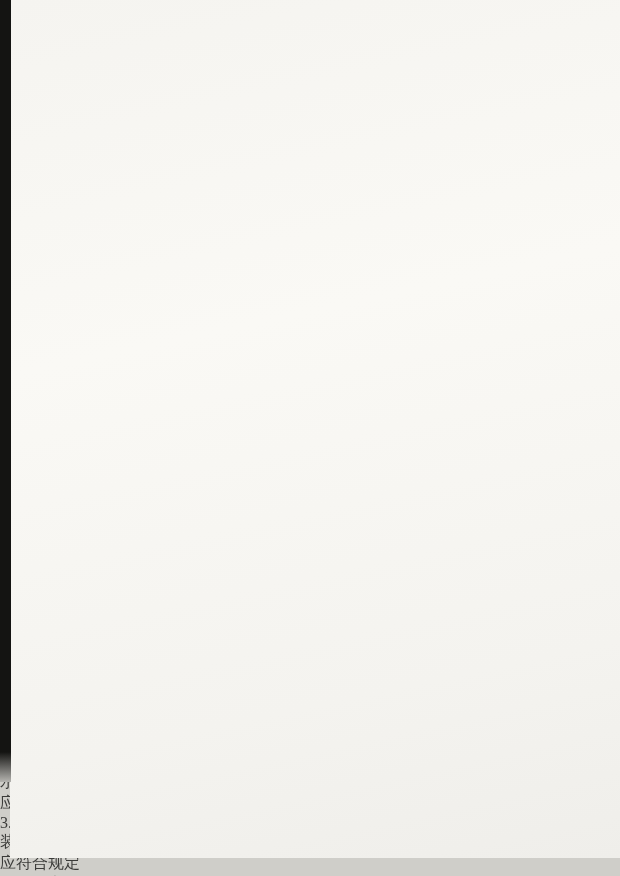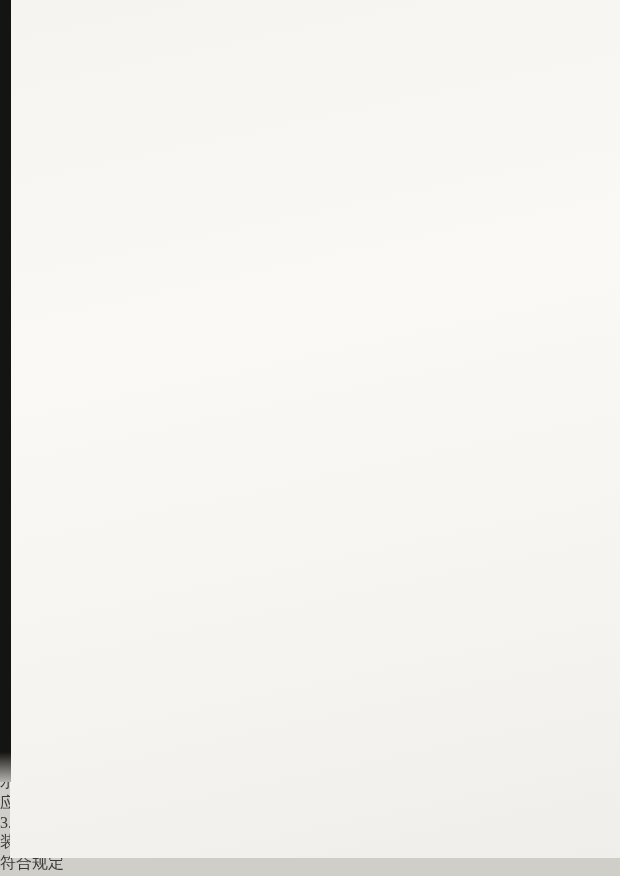--- a/index.html
+++ b/index.html
@@ -150,20 +150,21 @@
       <div class="std"></div>
       <div class="res"></div>
     </div>
     <div class="rr r-chk">
       <div class="it">水分</div>
       <div class="std">应不得过 9.0%</div>
       <div class="res">3.1%</div>
     </div>
     <div class="rr r-chk">
       <div class="it">装量差异</div>
+      <div class="std">应符合规定</div>
       <div class="res">符合规定</div>
     </div>
 
   </div>
 
   
   
 
   
   

